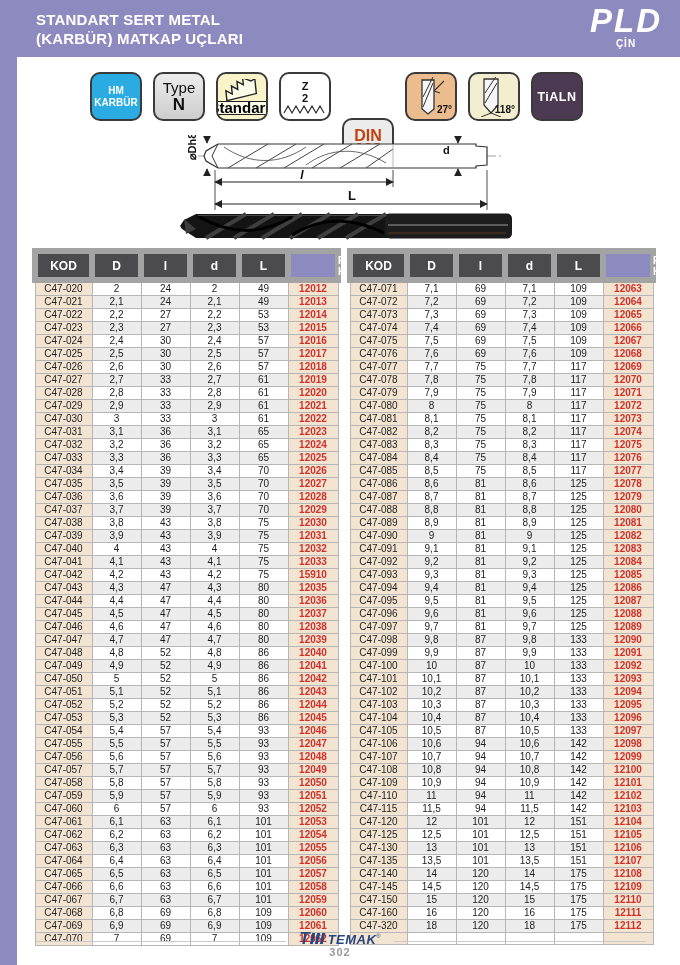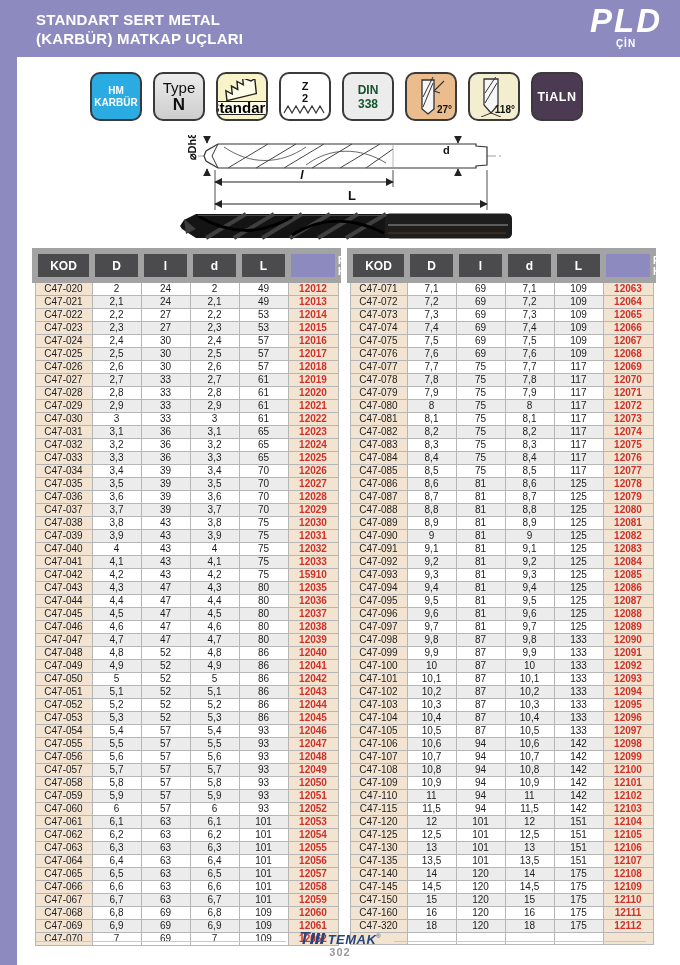--- a/index.html
+++ b/index.html
@@ -25,21 +25,21 @@
   
   .badges{position:absolute;left:90px;top:72px;display:flex;gap:11px;}
   .badge{width:52px;height:49px;border:2px solid #3a3a3a;border-radius:10px;display:flex;flex-direction:column;align-items:center;justify-content:center;position:relative;overflow:hidden;}
   .b1{background:#2aabe2;color:#fff;font-weight:700;font-size:10px;line-height:12px;text-align:center;}
   .b2{background:linear-gradient(#ececec,#cdcdcd);color:#111;}
   .b2 .t1{font-size:15px;line-height:16px;}
   .b2 .t2{font-size:17px;font-weight:700;line-height:17px;}
   .b3{background:#f8f3c8;}
   .b3 .std{font-size:15px;font-weight:700;border:1.5px solid #222;background:#fdfce9;padding:0 2px;line-height:12px;margin-top:-2px;}
   .b4{background:#fff;color:#111;font-weight:700;font-size:11px;line-height:12px;}
-  .b5{background:#ececec;color:#14532d;font-weight:700;font-size:12px;line-height:14px;}
+  .b5{background:#ececec;color:#c2410c;font-weight:700;font-size:16px;line-height:14px;margin-top:46px;}
   .b6{background:#ebbc8e;}
   .b7{background:#f4eed0;}
   .deg{position:absolute;right:3px;bottom:4px;font-size:10px;font-weight:700;color:#111;}
   .b8{background:#4b3a51;color:#fff;font-weight:700;font-size:12.5px;letter-spacing:.5px;}
 
   
   .diagram{position:absolute;left:0;top:135px;width:680px;height:115px;}
 
   
   table.ptable{position:absolute;top:248px;border-collapse:collapse;table-layout:fixed;width:303px;background:#fff;border:1.5px solid #8a8a8a;}

